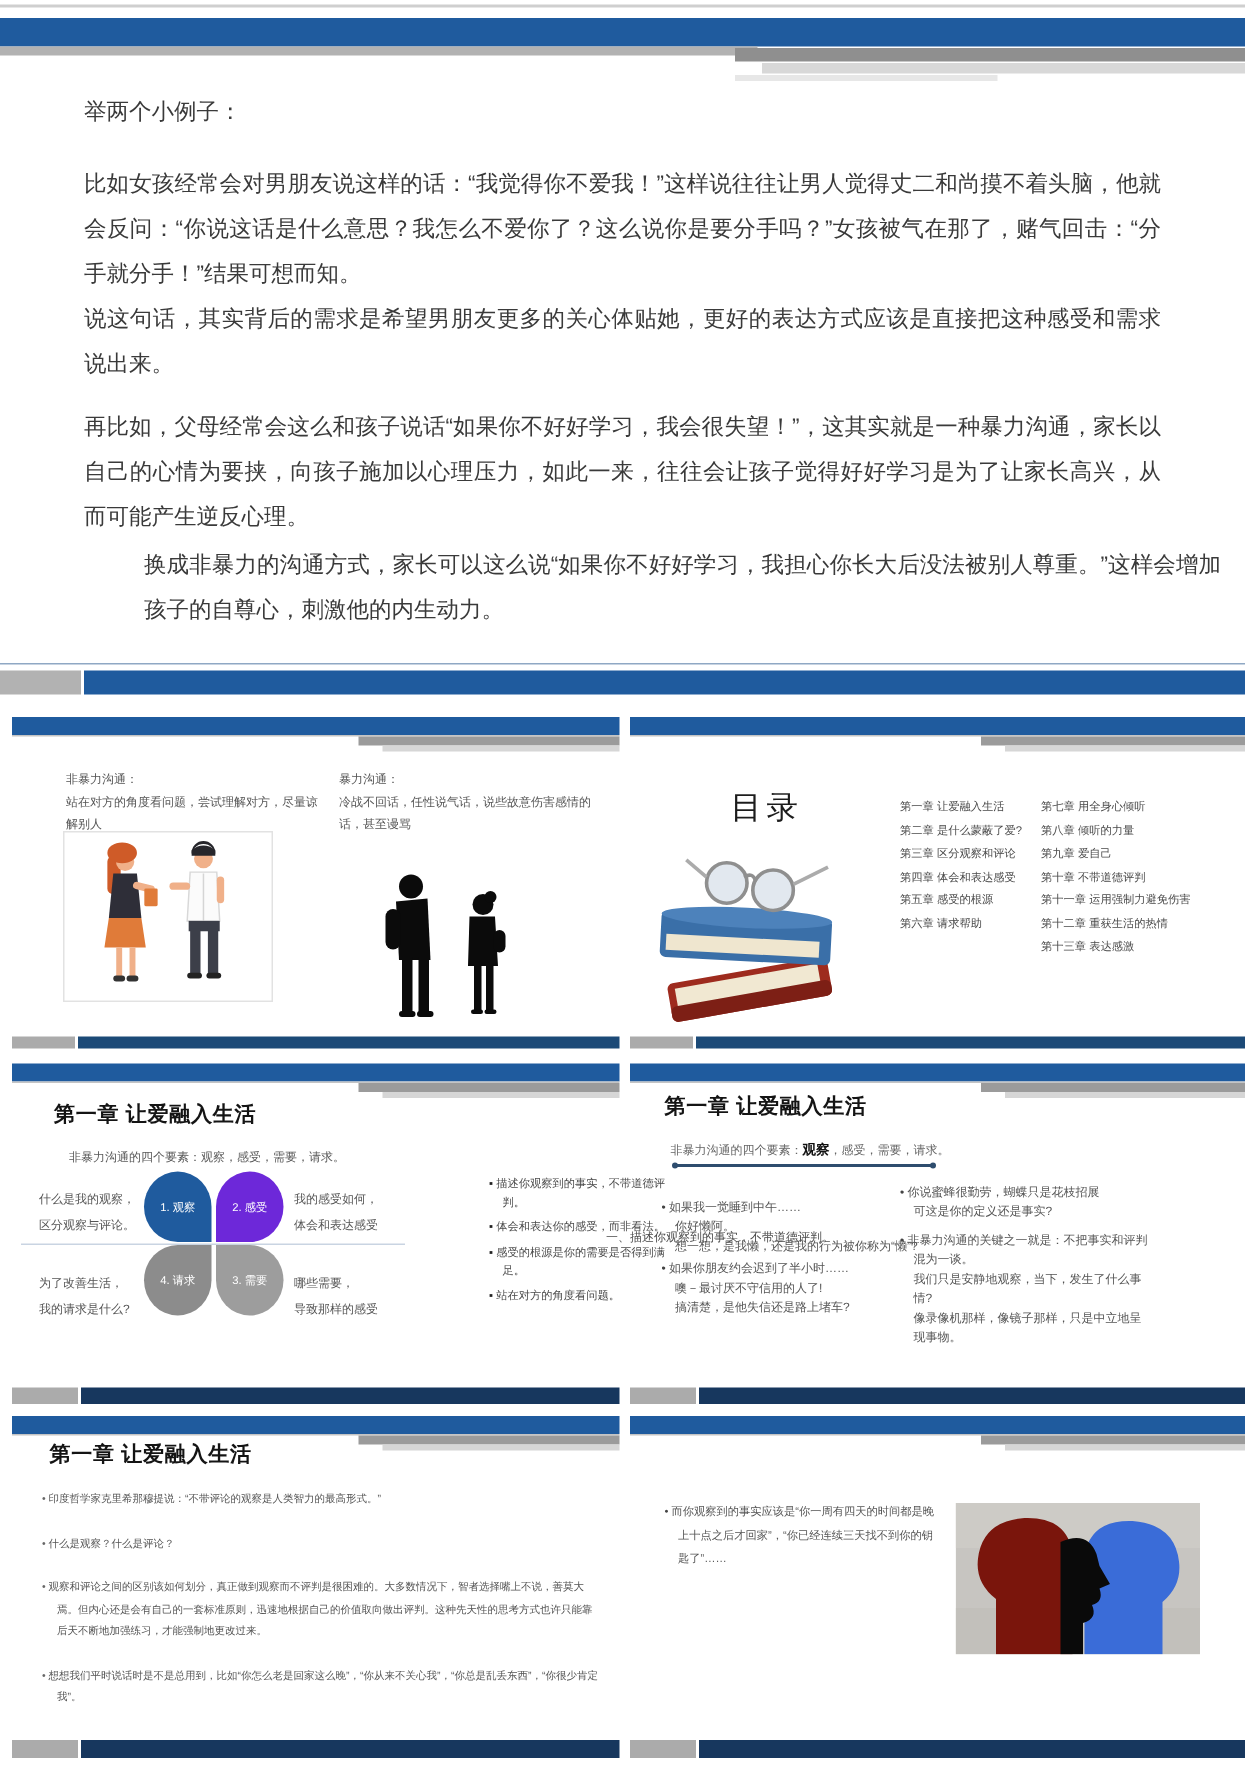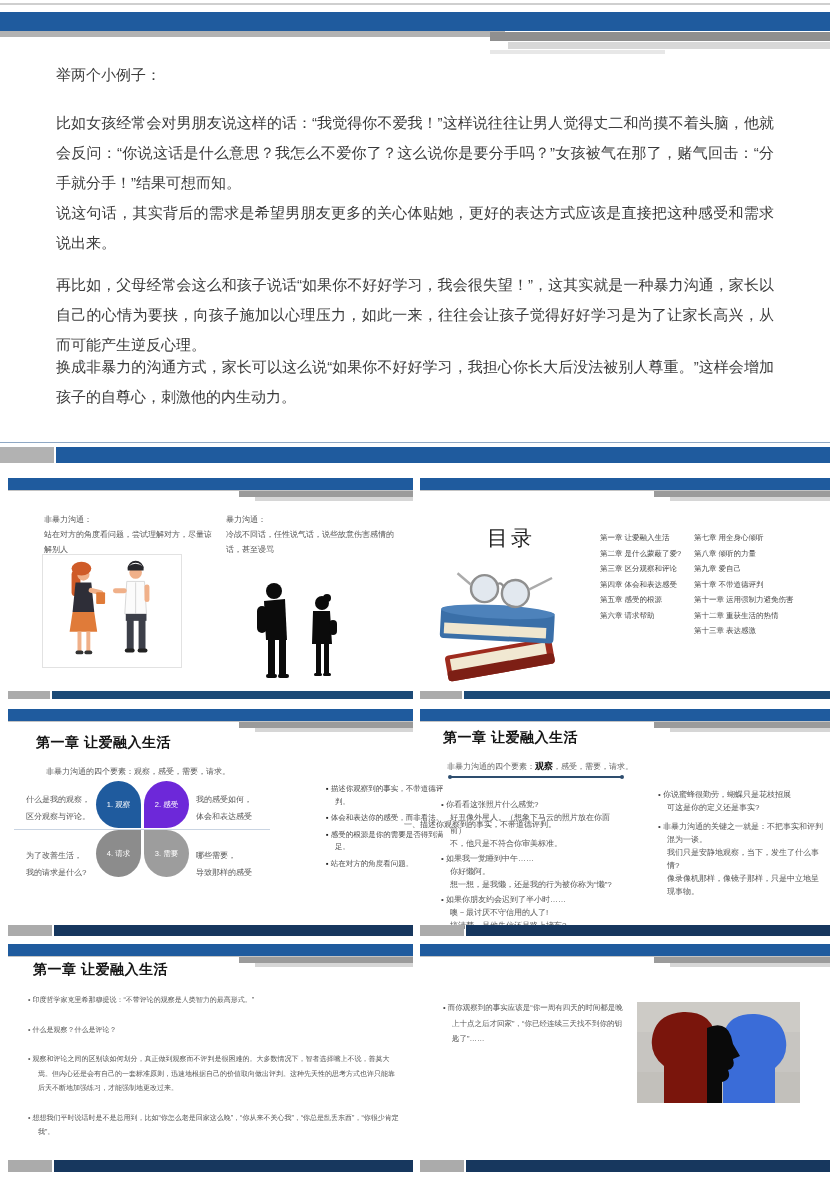--- a/index.html
+++ b/index.html
@@ -68,21 +68,21 @@
   <div class="bar" style="left:0;top:12px;width:830px;height:19px;background:#1f5b9e;"></div>
   <div class="bar" style="left:0;top:31px;width:505px;height:6px;background:#b2b2b2;"></div>
   <div class="bar" style="left:490px;top:32px;width:340px;height:9px;background:#8f8f8f;"></div>
   <div class="bar" style="left:508px;top:42px;width:322px;height:7px;background:#d8d8d8;"></div>
   <div class="bar" style="left:490px;top:50px;width:175px;height:4px;background:#e7e7e7;"></div>
 
   <div class="s1-text" style="top:60px;">举两个小例子：</div>
   <div class="s1-text" style="top:108px;">比如女孩经常会对男朋友说这样的话：“我觉得你不爱我！”这样说往往让男人觉得丈二和尚摸不着头脑，他就会反问：“你说这话是什么意思？我怎么不爱你了？这么说你是要分手吗？”女孩被气在那了，赌气回击：“分手就分手！”结果可想而知。</div>
   <div class="s1-text" style="top:198px;">说这句话，其实背后的需求是希望男朋友更多的关心体贴她，更好的表达方式应该是直接把这种感受和需求说出来。</div>
   <div class="s1-text" style="top:270px;">再比如，父母经常会这么和孩子说话“如果你不好好学习，我会很失望！”，这其实就是一种暴力沟通，家长以自己的心情为要挟，向孩子施加以心理压力，如此一来，往往会让孩子觉得好好学习是为了让家长高兴，从而可能产生逆反心理。</div>
-  <div class="s1-text" style="top:352px;">换成非暴力的沟通方式，家长可以这么说“如果你不好好学习，我担心你长大后没法被别人尊重。”这样会增加孩子的自尊心，刺激他的内生动力。</div>
+  <div class="s1-text" style="top:362px;margin-left:40px;">换成非暴力的沟通方式，家长可以这么说“如果你不好好学习，我担心你长大后没法被别人尊重。”这样会增加孩子的自尊心，刺激他的内生动力。</div>
 
   <div class="bar" style="left:0;top:442px;width:830px;height:1px;background:#8fa8c4;"></div>
   <div class="bar" style="left:0;top:447px;width:54px;height:16px;background:#b2b2b2;"></div>
   <div class="bar" style="left:56px;top:447px;width:774px;height:16px;background:#1f5b9e;"></div>
 </section>
 
 <section>
   <div class="hdr" style="left:8px;top:478px;width:405px;">
     <div class="b"></div>
       <div class="ln"></div>
@@ -271,37 +271,32 @@
   <div class="small-title" style="left:443px;top:729px;">第一章 让爱融入生活</div>
   <div class="abs" style="left:447px;top:760px;font-size:8px;color:#666;">
     <span>非暴力沟通的四个要素：</span><span style="font-weight:bold;color:#111;font-size:9px;">观察</span><span>，感受，需要，请求。</span>
   </div>
   <div class="sub-line" style="left:450px;top:776px;width:172px;"></div>
 
   <div class="abs" style="left:404px;top:787px;font-size:8px;color:#4a4a4a;margin-top:32px;">一、描述你观察到的事实，不带道德评判。</div>
 
   <div class="grp-col" style="left:441px;top:798px;width:182px;">
     <div class="grp">
-      <div class="lead">你看看这张照片什么感觉?</div>
-      <div class="sub">好丑像外星人。（想象下马云的照片放在你面前）</div>
-      <div class="sub">不，他只是不符合你审美标准。</div>
-    </div>
-    <div class="grp">
       <div class="lead">如果我一觉睡到中午……</div>
       <div class="sub">你好懒阿。</div>
       <div class="sub">想一想，是我懒，还是我的行为被你称为“懒”?</div>
     </div>
     <div class="grp">
       <div class="lead">如果你朋友约会迟到了半小时……</div>
       <div class="sub">噢－最讨厌不守信用的人了!</div>
       <div class="sub">搞清楚，是他失信还是路上堵车?</div>
     </div>
   </div>
 
-  <div class="grp-col r" style="left:658px;top:788px;width:166px;">
+  <div class="grp-col r" style="left:600px;top:788px;width:166px;">
     <div class="grp">
       <div class="lead">你说蜜蜂很勤劳，蝴蝶只是花枝招展</div>
       <div class="sub">可这是你的定义还是事实?</div>
     </div>
     <div class="grp">
       <div class="lead">非暴力沟通的关键之一就是：不把事实和评判混为一谈。</div>
       <div class="sub">我们只是安静地观察，当下，发生了什么事情?</div>
       <div class="sub">像录像机那样，像镜子那样，只是中立地呈现事物。</div>
     </div>
   </div>

